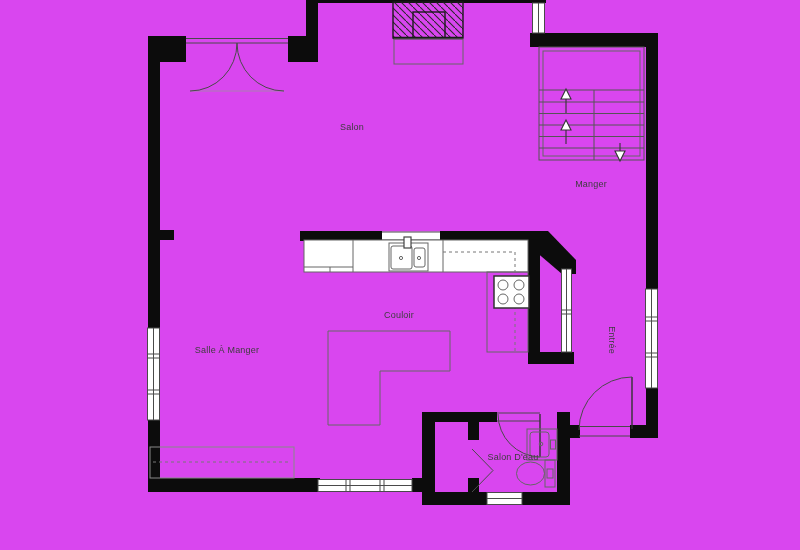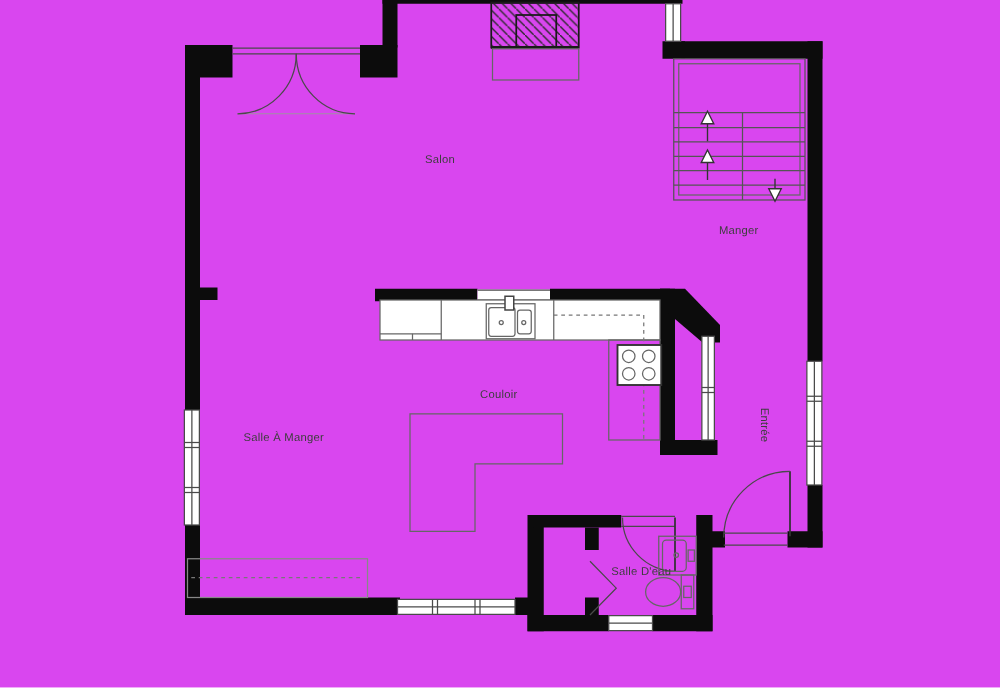--- a/index.html
+++ b/index.html
@@ -221,15 +221,15 @@
     <rect class="fixl" x="547" y="469" width="6" height="9"></rect>
     <ellipse class="fixl" cx="530.5" cy="473.5" rx="14" ry="11.5" stroke="#444"></ellipse>
   </g>
 </svg>
 
   <div class="room-label" style="left:352px;top:127px;">Salon</div>
   <div class="room-label" style="left:591px;top:184px;">Manger</div>
   <div class="room-label" style="left:399px;top:315px;">Couloir</div>
   <div class="room-label" style="left:227px;top:350px;">Salle À Manger</div>
   <div class="room-label rot" style="left:612px;top:340px;">Entrée</div>
-  <div class="room-label" style="left:513px;top:457px;">Salle D'eau</div>
+  <div class="room-label" style="left:513px;top:457px;">Salon D'eau</div>
 
 </div>
 
 </body></html>

